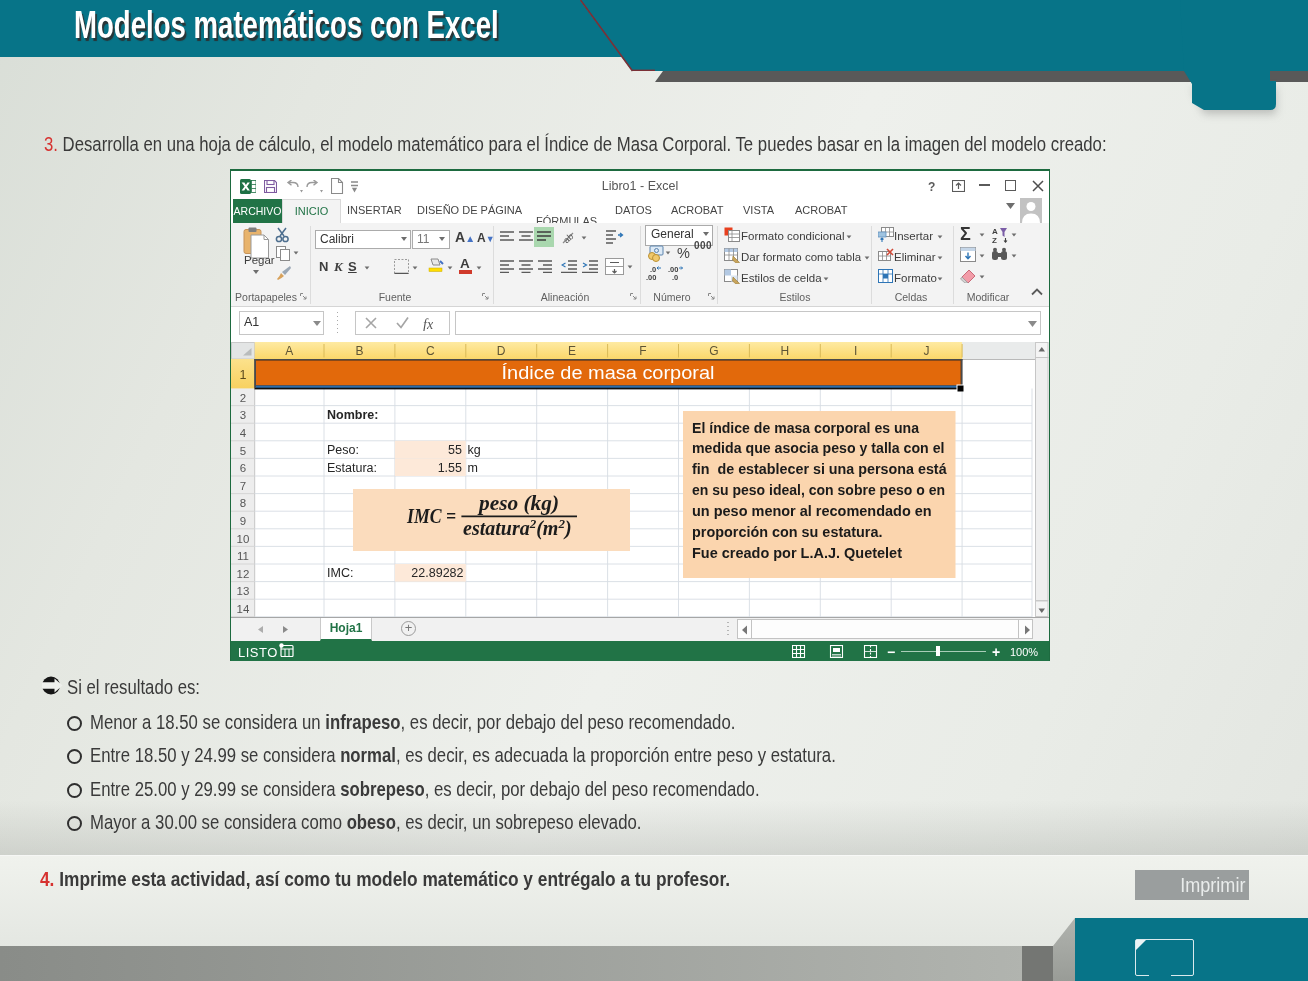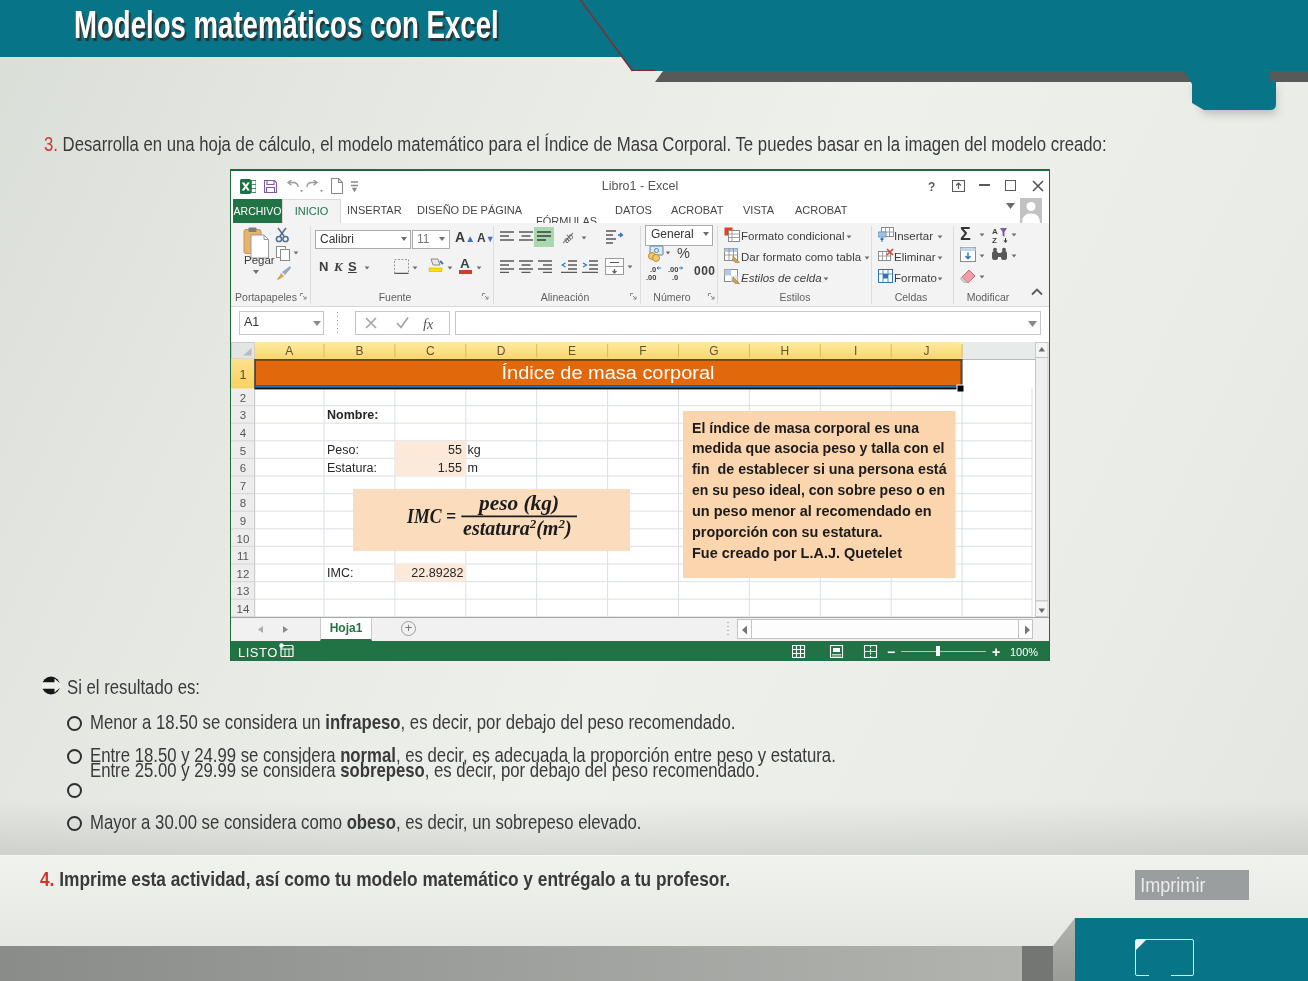--- a/index.html
+++ b/index.html
@@ -28,21 +28,21 @@
 #slantq{left:1053px;top:918px;width:22px;height:63px;background:linear-gradient(to bottom,#b0b3ae,#999c97);
   clip-path:polygon(22px 0,22px 63px,0 63px,0 28px);}
 #tealblock{left:1075px;top:918px;width:233px;height:63px;background:#077488;}
 #ph{left:1135px;top:939px;width:57px;height:35px;border:1.2px solid rgba(255,255,255,.85);border-radius:2px;}
 #phgap{left:1149px;top:972px;width:22px;height:4px;background:#077488;}
 #phcorner{left:1136px;top:940px;width:0;height:0;border-left:10px solid rgba(255,255,255,.92);border-bottom:10px solid transparent;}
 
 #item3{left:44px;top:132px;}
 #item4{left:40px;top:867px;font-weight:bold;}
 #btn{left:1135px;top:870px;width:114px;height:30px;background:#9a9e9e;color:#e9eceb;
-  font-size:20.5px;text-align:left;line-height:30px;}
+  font-size:20.5px;text-align:right;line-height:30px;}
 
 #bull0{left:42px;top:676px;}
 .obull{width:11px;height:11px;border:2.2px solid #2f2f2f;border-radius:50%;position:absolute;left:67px;}
 
 #xl{left:230px;top:169px;width:820px;height:492px;background:#fff;border:1px solid #1d6a3f;border-top-width:2px;box-sizing:border-box;padding-left:43px;}
 .x{position:absolute;}
 .menu{font-size:11px;color:#454545;}
 .fbox{background:#fff;border:1px solid #c6c6c6;box-sizing:border-box;}
 .hsb{background:#fdfdfd;border:1px solid #c3c3c3;box-sizing:border-box;}
 .glab{font-size:10.5px;color:#5f5f5f;position:absolute;top:68px;width:100px;text-align:center;}
@@ -88,21 +88,21 @@
 <path d="M0 6.2 L12.5 6.2 L12.5 2.6 L20.5 9.5 L12.5 16.4 L12.5 12.8 L0 12.8 Z" fill="#eef0ec"></path>
 </svg>
 </div>
 <div class="abs txt" style="left:67px;top:675px"><span class="c">Si el resultado es:</span></div>
 
 <div class="abs obull" style="top:716px"></div>
 <div class="abs txt" style="left:90px;top:710px"><span class="c">Menor a 18.50 se considera un <b>infrapeso</b>, es decir, por debajo del peso recomendado.</span></div>
 <div class="abs obull" style="top:749px"></div>
 <div class="abs txt" style="left:90px;top:743px"><span class="c">Entre 18.50 y 24.99 se considera <b>normal</b>, es decir, es adecuada la proporción entre peso y estatura.</span></div>
 <div class="abs obull" style="top:783px"></div>
-<div class="abs txt" style="left:90px;top:758px"><span class="c">Entre 25.00 y 29.99 se considera <b>sobrepeso</b>, es decir, por debajo del peso recomendado.</span></div>
+<div class="abs txt" style="left:90px;top:777px"><span class="c">Entre 25.00 y 29.99 se considera <b>sobrepeso</b>, es decir, por debajo del peso recomendado.</span></div>
 <div class="abs obull" style="top:816px"></div>
 <div class="abs txt" style="left:90px;top:810px"><span class="c">Mayor a 30.00 se considera como <b>obeso</b>, es decir, un sobrepeso elevado.</span></div>
 
 <div class="abs txt" id="item4"><span class="c" style="transform:scaleX(.8435)"><span class="red">4.</span> Imprime esta actividad, así como tu modelo matemático y entrégalo a tu profesor.</span></div>
 <div class="abs" id="btn"><span class="c" style="transform:scaleX(.88) translateX(6px)">Imprimir</span></div>
 
 <div class="abs" id="xl">
 
 <svg class="x" style="left:9px;top:8px" width="16" height="15" viewBox="0 0 16 15">
  <rect x="0" y="0" width="11" height="15" rx="1.5" fill="#1e7145"></rect>
@@ -268,21 +268,21 @@
  <div class="cmb" style="left:414px;top:2px;width:68px;height:21px;line-height:17px;padding-left:5px;">General</div>
  <div class="dv" style="left:472px;top:9px;"></div>
  <svg class="ricon" style="left:416px;top:22px" width="17" height="17" viewBox="0 0 17 17">
   <rect x="3" y="1" width="13" height="9" rx="1" fill="#dce9f5" stroke="#5b83ad"></rect>
   <circle cx="9.5" cy="5.5" r="2" fill="none" stroke="#5b83ad"></circle>
   <circle cx="5" cy="11" r="3.5" fill="#f0c96c" stroke="#bb9134"></circle>
   <circle cx="9" cy="13" r="3.5" fill="#f0c96c" stroke="#bb9134"></circle>
  </svg>
  <div class="dv" style="left:434px;top:28px;transform:scale(.75)"></div>
  <div class="rtxt" style="left:446px;top:22px;font-size:14.5px;color:#444;">%</div>
- <div class="rtxt" style="left:463px;top:41px;font-size:12px;font-weight:bold;color:#444;letter-spacing:.5px;">000</div>
+ <div class="rtxt" style="left:463px;top:17px;font-size:10px;font-weight:bold;color:#444;letter-spacing:.5px;">000</div>
  <svg class="ricon" style="left:415px;top:42px" width="19" height="15" viewBox="0 0 19 15">
   <text x="4" y="7" font-size="7.5" fill="#3f3f3f" font-weight="bold">.0</text>
   <text x="0" y="14.5" font-size="7.5" fill="#3f3f3f" font-weight="bold">.00</text>
   <path d="M4 10.5 l-3.5 0 M1.5 9 l-1.5 1.5 l1.5 1.5" stroke="#2e75b6" fill="none" transform="translate(11,-7.5)"></path>
  </svg>
  <svg class="ricon" style="left:437px;top:42px" width="19" height="15" viewBox="0 0 19 15">
   <text x="0" y="7" font-size="7.5" fill="#3f3f3f" font-weight="bold">.00</text>
   <text x="4" y="14.5" font-size="7.5" fill="#3f3f3f" font-weight="bold">.0</text>
   <path d="M0 10.5 l3.5 0 M2 9 l1.5 1.5 l-1.5 1.5" stroke="#2e75b6" fill="none" transform="translate(11,-7.5)"></path>
  </svg>
@@ -306,21 +306,21 @@
   <path d="M9 8 L15.5 14.5 L12 15 L8.5 12 Z" fill="#c8a45c" stroke="#9a7a30" stroke-width="0.6"></path>
  </svg>
  <div class="rtxt" style="left:510px;top:28px;">Dar formato como tabla</div>
  <div class="dv" style="left:633px;top:33px;transform:scale(.8)"></div>
  <svg class="ricon" style="left:493px;top:46px" width="16" height="15" viewBox="0 0 16 15">
   <rect x="0.5" y="0.5" width="13" height="12" fill="#fff" stroke="#8a8a8a"></rect>
   <rect x="0.5" y="0.5" width="6.5" height="6" fill="#b3c9e3"></rect>
   <rect x="7" y="6.5" width="6.5" height="6" fill="#dce6f2"></rect>
   <path d="M9 8 L15.5 14.5 L12 15 L8.5 12 Z" fill="#c8a45c" stroke="#9a7a30" stroke-width="0.6"></path>
  </svg>
- <div class="rtxt" style="left:510px;top:49px;font-style:italic;">Estilos de celda</div>
+ <div class="rtxt" style="left:510px;top:49px;">Estilos de celda</div>
  <div class="dv" style="left:592px;top:54px;transform:scale(.8)"></div>
  <div class="glab" style="left:514px;">Estilos</div>
  <div class="rsep" style="left:640px;"></div>
 
  <svg class="ricon" style="left:647px;top:4px" width="16" height="15" viewBox="0 0 16 15">
   <rect x="3.5" y="0.5" width="12" height="9" fill="#fff" stroke="#8a8a8a"></rect>
   <path d="M3.5 5 h12 M7.5 0.5 v9 M11.5 0.5 v9" stroke="#8a8a8a" stroke-width="0.8"></path>
   <rect x="0" y="5" width="8" height="5" fill="#9fc3e0" stroke="#6191bd" stroke-width="0.8"></rect>
   <path d="M4 15 v-4 M2.5 12.5 l1.5 -1.5 l1.5 1.5" stroke="#2e75b6" stroke-width="1.1" fill="none"></path>
  </svg>

